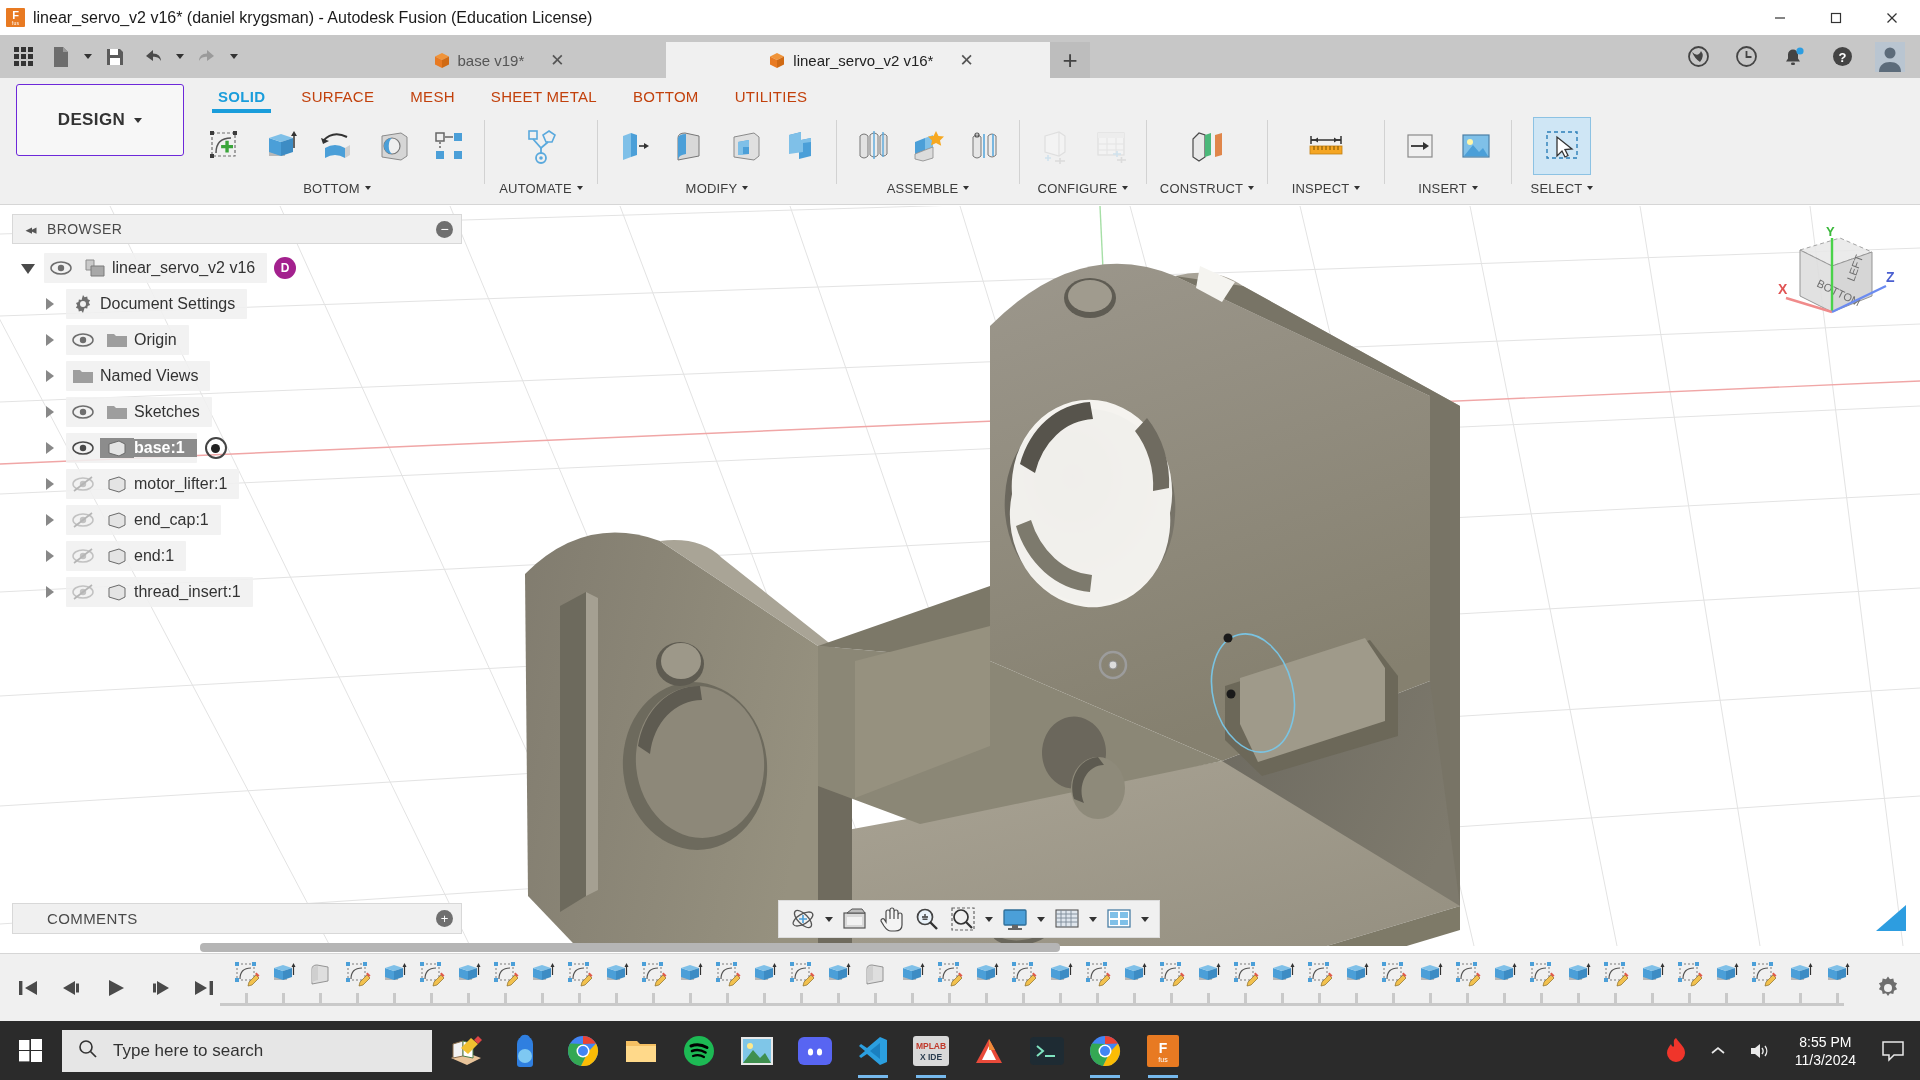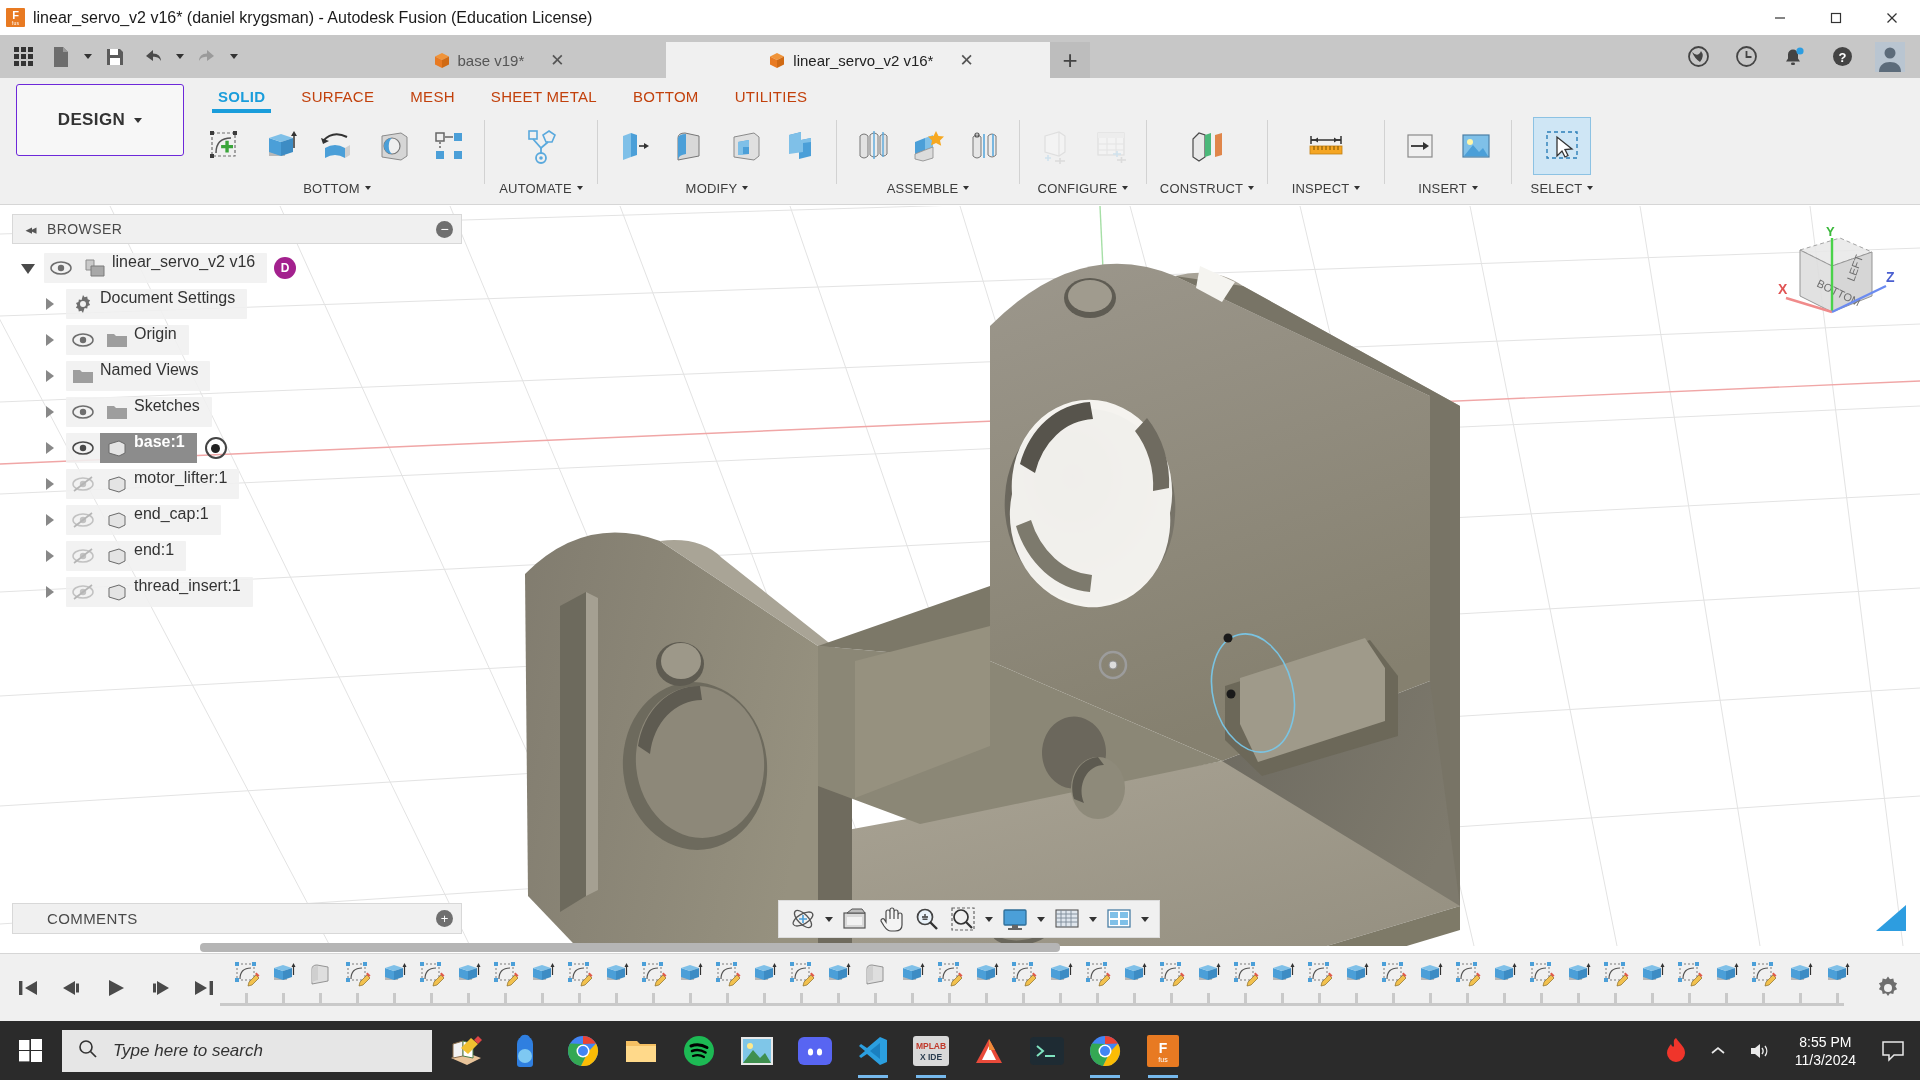--- a/index.html
+++ b/index.html
@@ -107,21 +107,21 @@
   .browser-head .bt { font-size: 14px; letter-spacing: .4px; color:#4a4a4a; }
   .browser-head .minus {
     margin-left: auto; margin-right: 8px; width: 17px; height: 17px; border-radius: 50%;
     background: #6f6f6f; color: #fff; display:flex; align-items:center; justify-content:center; font-size:14px; line-height: 1;
   }
   .tree { padding-top: 6px; }
   .node { display: flex; align-items: center; height: 36px; }
   .node .arrow { width: 32px; display:flex; align-items:center; justify-content:center; }
   .node .arrow .tri { width:0;height:0;border-top:6px solid transparent;border-bottom:6px solid transparent;border-left:8px solid #888; }
   .node .arrow .tri.down { border:0; width:0;height:0;border-left:7px solid transparent;border-right:7px solid transparent;border-top:10px solid #4a4a4a; margin-top:2px;}
-  .node-body { display:flex; background: rgba(240,240,240,0.88); height: 30px; border-radius: 1px; }
+  .node-body { display:flex; align-items:center; background: rgba(240,240,240,0.88); height: 30px; border-radius: 1px; }
   .node .eye { width: 34px; display:flex; align-items:center; justify-content:center; }
   .node .nicon { width: 34px; display:flex; align-items:center; justify-content:center; }
   .node .nlabel { font-size: 16px; color: #333; padding-right: 12px; white-space: nowrap; }
   .node.selected .nlabel { background: #8c8c8c; color: #fff; font-weight: bold; }
   .node.selected .nicon { background: #8c8c8c; }
   .node .radio {
     width: 22px; height: 22px; border-radius: 50%; border: 2px solid #444; margin-left: 8px;
     display:flex; align-items:center; justify-content:center;
   }
   .node .radio i { width: 9px; height: 9px; border-radius: 50%; background: #222; display:block; }
@@ -181,21 +181,21 @@
   .tl-gear { width: 64px; display:flex; align-items:center; justify-content:center; }
 
   
   .taskbar {
     position: absolute; left: 0; top: 1021px; width: 1920px; height: 59px;
     background: #2b2b2b; display: flex; align-items: center;
   }
   .start { width: 60px; height: 59px; display:flex; align-items:center; justify-content:center; }
   .searchbox {
     width: 370px; height: 42px; background: #e6e6e6; display: flex; align-items: center;
-    margin-left: 2px; padding-left: 16px; color: #333; font-size: 17px; font-style: italic;
+    margin-left: 2px; padding-left: 16px; color: #333; font-size: 17px;
   }
   .searchbox .mag { margin-right: 16px; }
   .tb-icons { display: flex; align-items: center; gap: 0; margin-left: 6px; }
   .tb-app { width: 58px; height: 59px; display:flex; align-items:center; justify-content:center; position: relative; }
   .tb-app.running::after {
     content:""; position:absolute; bottom: 2px; left: 14px; right: 14px; height: 3px; background: #76b9ed;
   }
   .tray { margin-left: auto; display: flex; align-items: center; height: 68px; padding-right: 4px; }
   .tray .ic { width: 42px; height: 59px; display:flex; align-items:center; justify-content:center; color: #e9e9e9; }
   .clock { color: #fff; font-size: 14px; text-align: center; line-height: 18px; padding: 0 14px; }

